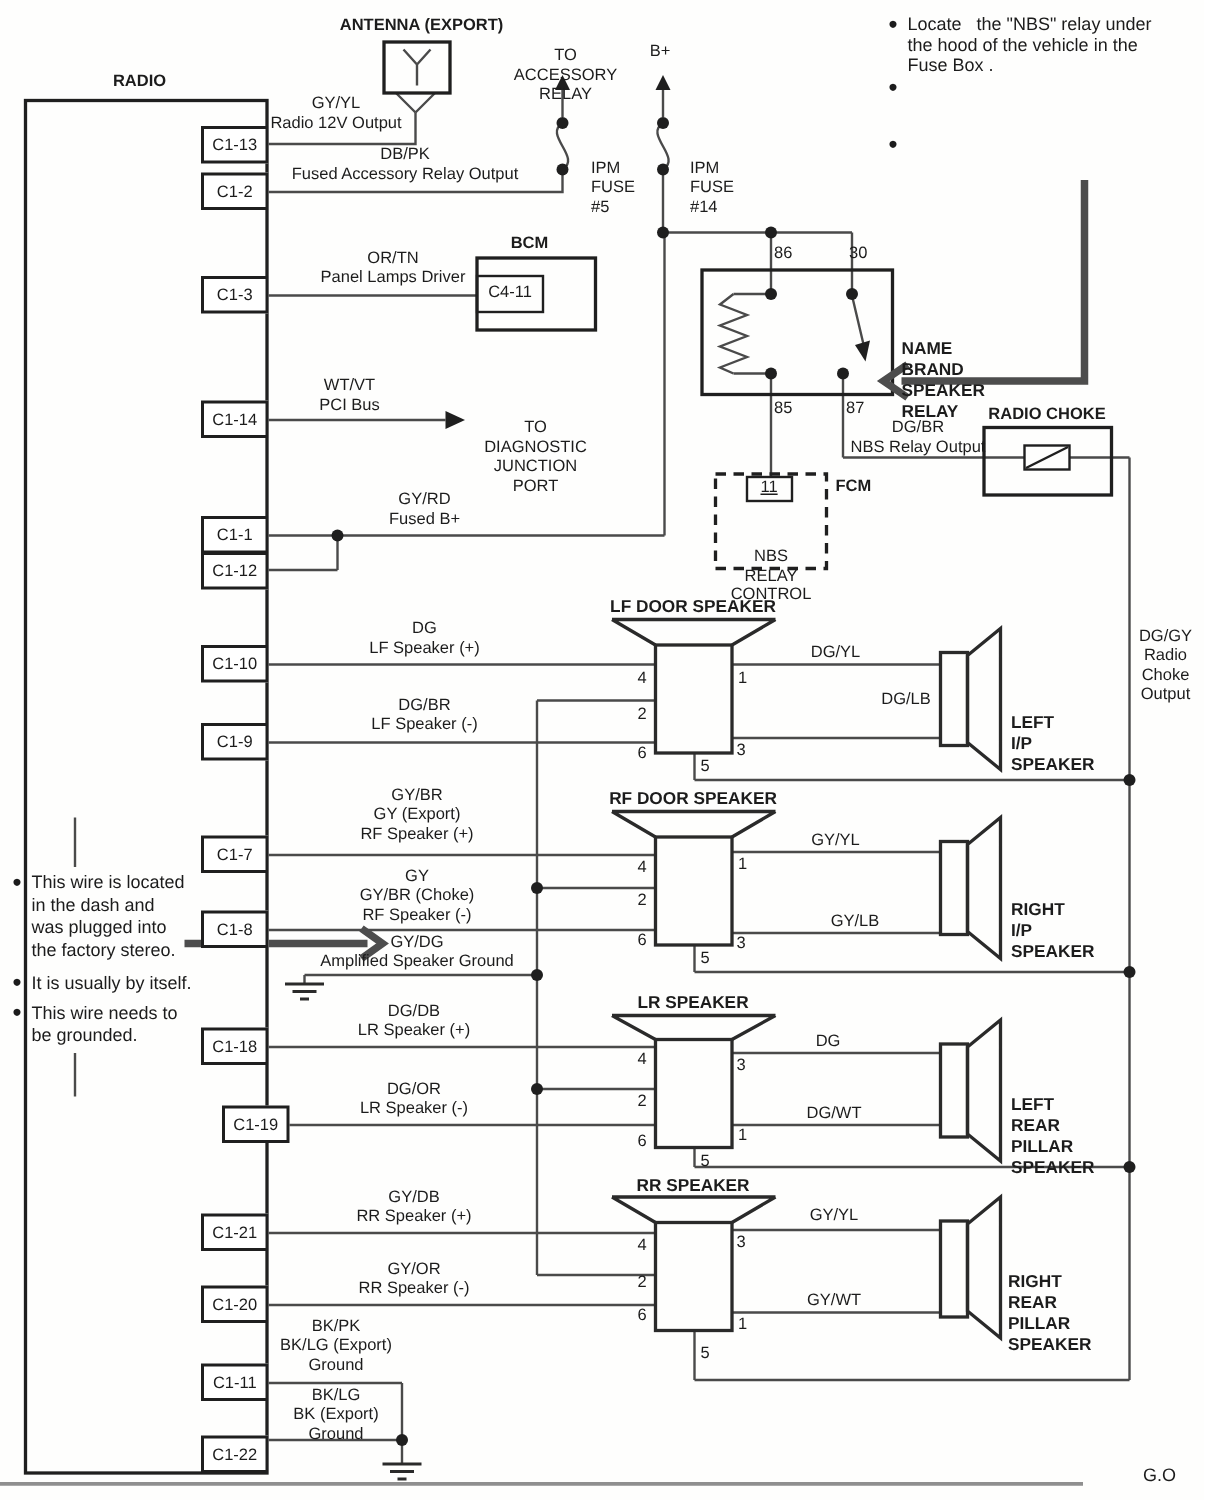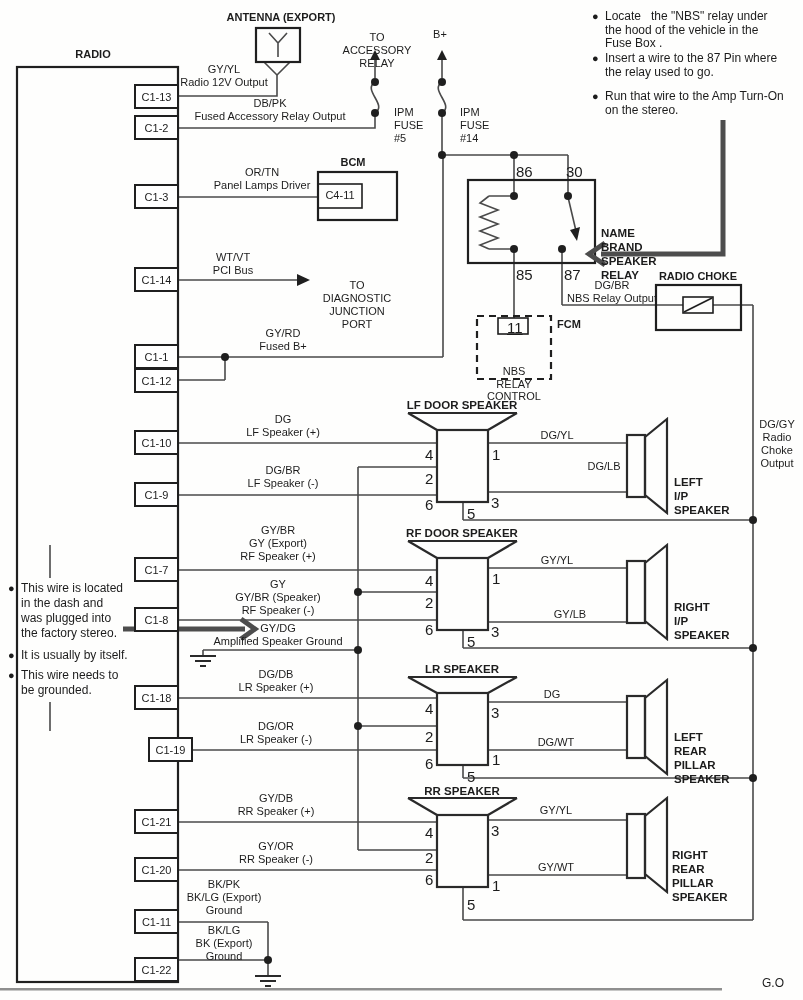--- a/index.html
+++ b/index.html
@@ -7,21 +7,21 @@
          font-family:"Liberation Sans", sans-serif;color:#1c1c1c;overflow:hidden;}
   #wires{position:absolute;left:0;top:0;}
   .lbl{position:absolute;font-size:11px;line-height:13px;text-align:center;
        white-space:pre;transform:translateX(-50%);}
   .lft{transform:none;text-align:left;}
   .b{font-weight:bold;}
   .t12{font-size:11.5px;}
   .conn{position:absolute;left:134px;width:45px;height:25px;box-sizing:border-box;
         border:2px solid #1f1f1f;background:#fff;display:flex;align-items:center;
         justify-content:center;font-size:11px;}
-  .pnum{position:absolute;font-size:15px;white-space:pre;text-align:center;}
+  .pnum{position:absolute;font-size:11px;white-space:pre;text-align:center;}
   .note{position:absolute;font-size:12px;line-height:13.5px;display:flex;}
   .note .bu{width:13px;flex:none;font-size:11px;}
   .note .tx div{white-space:pre;}
   .nleft{line-height:15px;}
   .spname{position:absolute;font-size:11.5px;font-weight:bold;line-height:14px;white-space:pre;}
 </style>
 </head>
 <body>
 
 <div id="stage">
@@ -158,31 +158,23 @@
   <div class="note" style="left:592px;top:10px;width:208px;">
     <span class="bu">●</span>
     <div class="tx">
         <div>Locate   the "NBS" relay under</div>
         <div>the hood of the vehicle in the</div>
         <div>Fuse Box .</div>
       </div>
   </div>
   <div class="note" style="left:592px;top:52px;width:208px;">
     <span class="bu">●</span>
-    <div class="tx">
-        <div>Insert a wire to the 87 Pin where</div>
-        <div>the relay used to go.</div>
-      </div>
   </div>
   <div class="note" style="left:592px;top:90px;width:210px;">
     <span class="bu">●</span>
-    <div class="tx">
-        <div>Run that wire to the Amp Turn-On</div>
-        <div>on the stereo.</div>
-      </div>
   </div>
 
   <div class="note nleft" style="left:8px;top:581px;width:130px;">
     <span class="bu">●</span>
     <div class="tx">
         <div>This wire is located</div>
         <div>in the dash and</div>
         <div>was plugged into</div>
         <div>the factory stereo.</div>
       </div>
@@ -219,21 +211,21 @@
   <div class="conn" style="top:957px;text-align:center;">C1-22</div>
 
   <div class="lbl" style="left:224px;top:63px;"><div>GY/YL</div><div>Radio 12V Output</div></div>
   <div class="lbl" style="left:270px;top:97px;"><div>DB/PK</div><div>Fused Accessory Relay Output</div></div>
   <div class="lbl" style="left:262px;top:166px;"><div>OR/TN</div><div>Panel Lamps Driver</div></div>
   <div class="lbl" style="left:233px;top:251px;"><div>WT/VT</div><div>PCI Bus</div></div>
   <div class="lbl" style="left:283px;top:327px;"><div>GY/RD</div><div>Fused B+</div></div>
   <div class="lbl" style="left:283px;top:413px;"><div>DG</div><div>LF Speaker (+)</div></div>
   <div class="lbl" style="left:283px;top:464px;"><div>DG/BR</div><div>LF Speaker (-)</div></div>
   <div class="lbl" style="left:278px;top:524px;"><div>GY/BR</div><div>GY (Export)</div><div>RF Speaker (+)</div></div>
-  <div class="lbl" style="left:278px;top:578px;"><div>GY</div><div>GY/BR (Speaker)</div><div>RF Speaker (-)</div></div>
+  <div class="lbl" style="left:278px;top:578px;"><div>GY</div><div>GY/BR (Choke)</div><div>RF Speaker (-)</div></div>
   <div class="lbl" style="left:278px;top:622px;"><div>GY/DG</div><div>Amplified Speaker Ground</div></div>
   <div class="lbl" style="left:276px;top:668px;"><div>DG/DB</div><div>LR Speaker (+)</div></div>
   <div class="lbl" style="left:276px;top:720px;"><div>DG/OR</div><div>LR Speaker (-)</div></div>
   <div class="lbl" style="left:276px;top:792px;"><div>GY/DB</div><div>RR Speaker (+)</div></div>
   <div class="lbl" style="left:276px;top:840px;"><div>GY/OR</div><div>RR Speaker (-)</div></div>
   <div class="lbl" style="left:224px;top:878px;"><div>BK/PK</div><div>BK/LG (Export)</div><div>Ground</div></div>
   <div class="lbl" style="left:224px;top:924px;"><div>BK/LG</div><div>BK (Export)</div><div>Ground</div></div>
 
   <div class="lbl b" style="left:353px;top:156px;">BCM</div>
   <div class="lbl" style="left:340px;top:189px;">C4-11</div>

